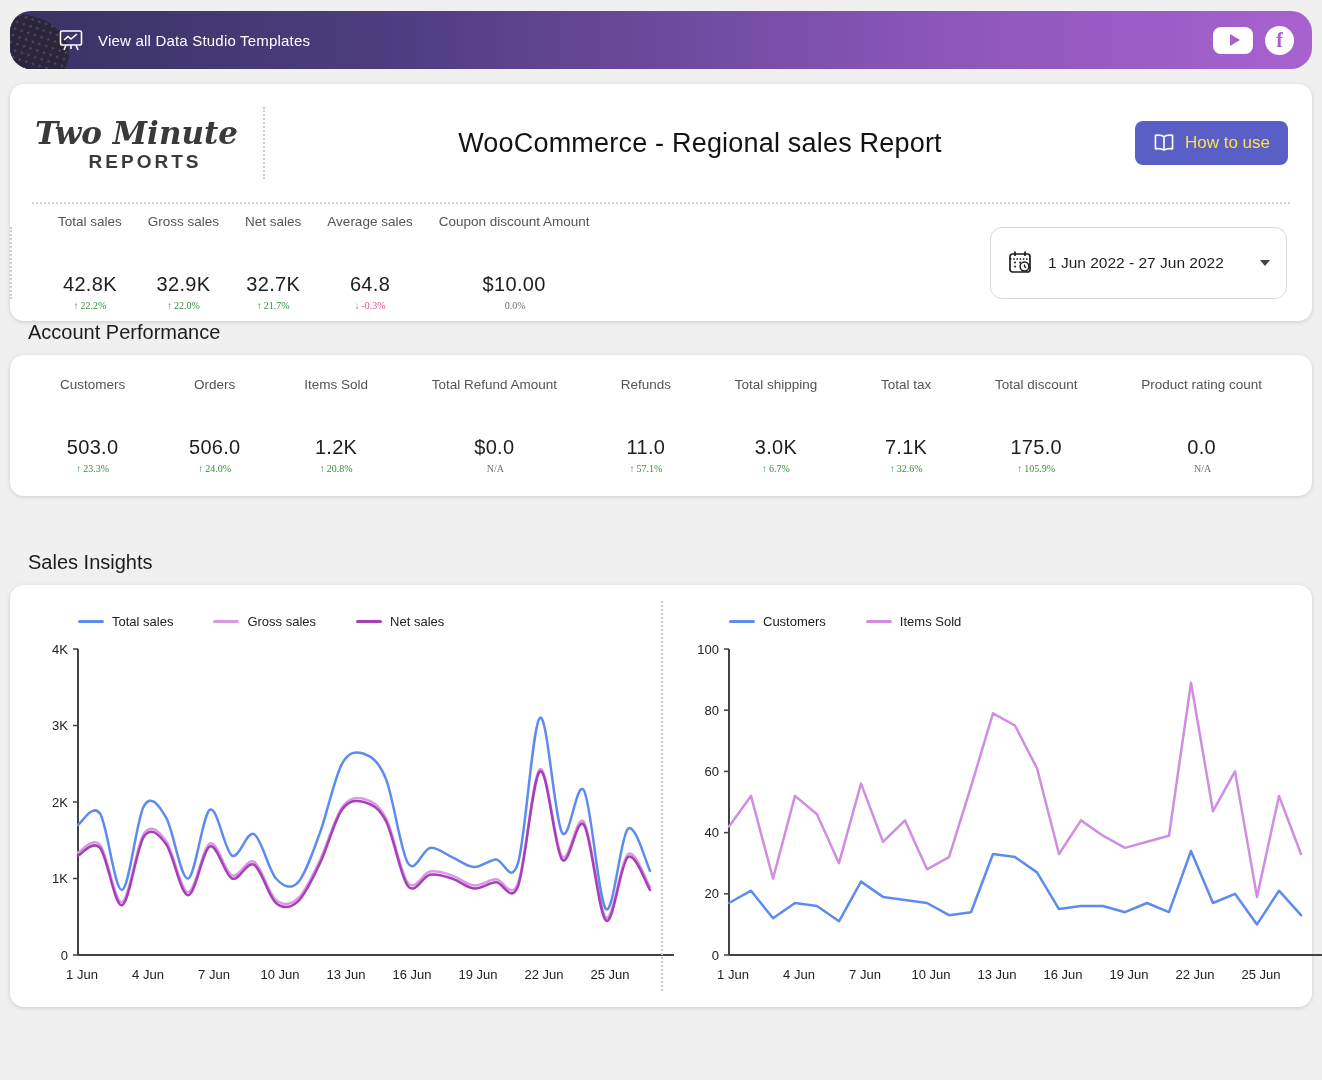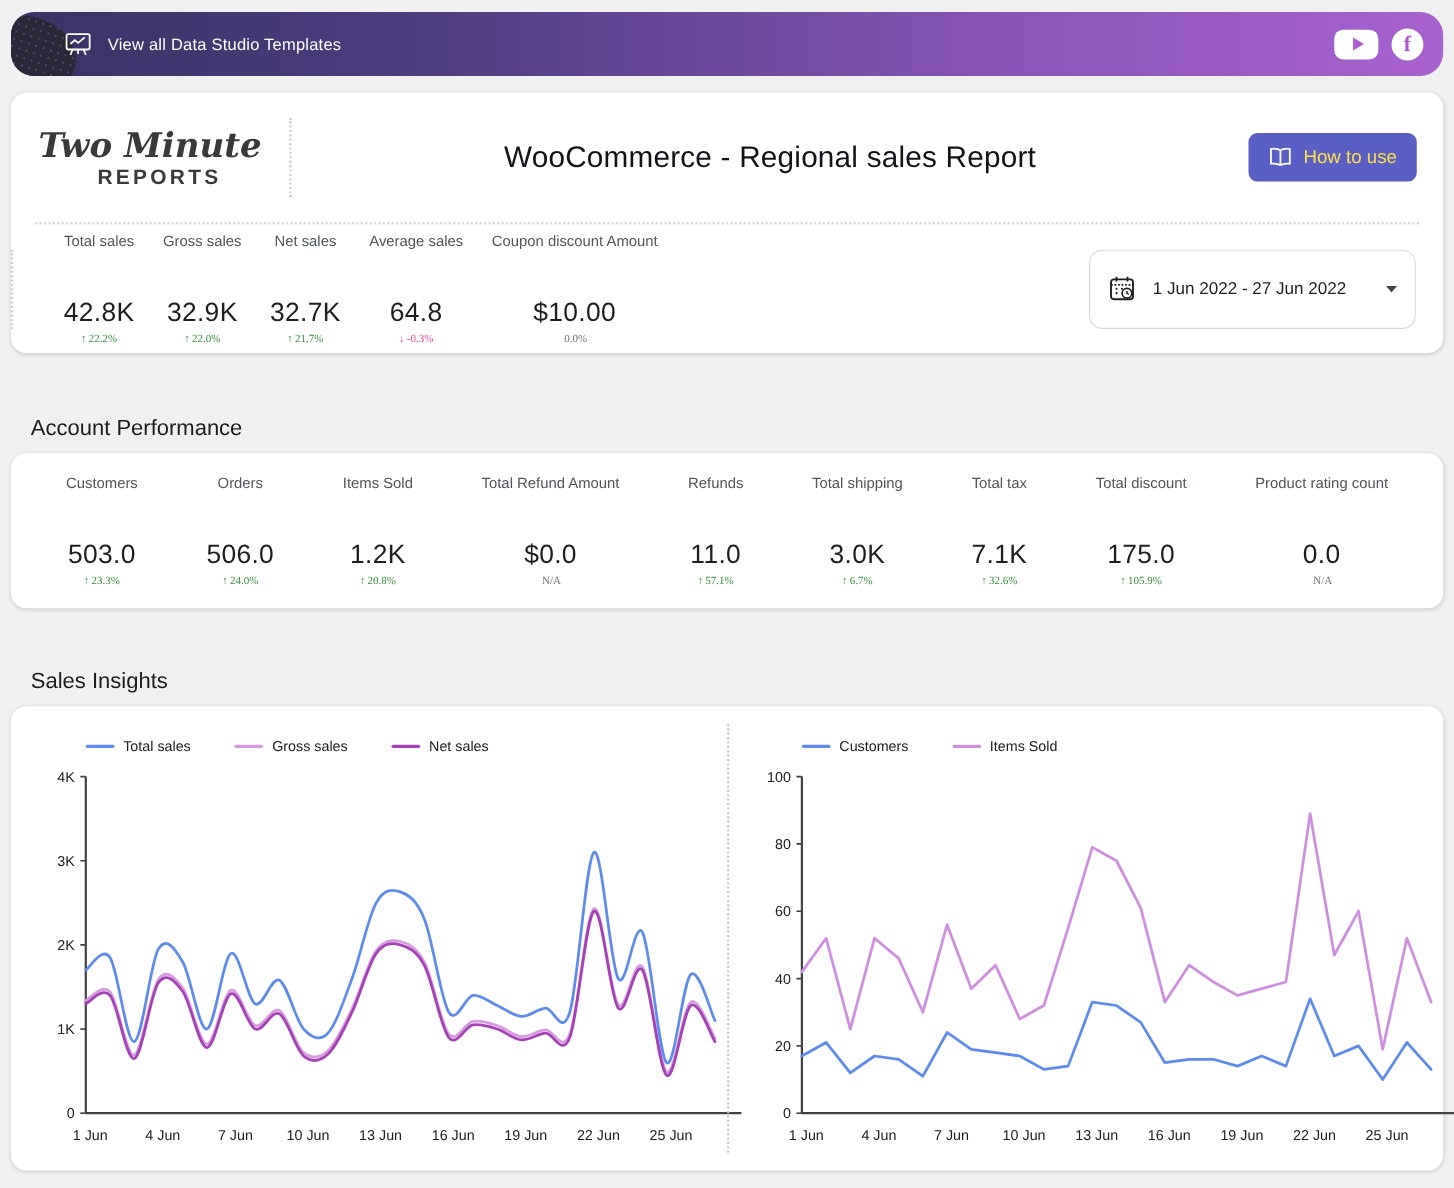--- a/index.html
+++ b/index.html
@@ -39,35 +39,35 @@
   .woo-block { width:253px; flex:0 0 auto; display:flex; align-items:center; justify-content:center; gap:6px; }
   .woo-bubble { position:relative; background:#96588a; color:#fff; font-weight:bold; font-size:21px;
     padding:8px 10px 9px 10px; border-radius:10px; letter-spacing:.5px; }
   .woo-bubble:after { content:""; position:absolute; left:10px; bottom:-8px; border-top:9px solid #96588a;
     border-right:10px solid transparent; }
   .woo-rest { font-size:24px; font-weight:800; color:#17181c; letter-spacing:.3px; }
 
   .kpi-row { flex:1; display:flex; align-items:center; gap:26px; padding-left:46px; }
   .metric { text-align:center; }
   .m-label { font-size:13.5px; color:#50555b; margin-bottom:3px; white-space:nowrap; }
-  .m-value { font-size:24px; color:#1c1e21; letter-spacing:.3px;margin-top:44px; }
+  .m-value { font-size:20px; color:#1c1e21; letter-spacing:.3px;margin-top:44px; }
   .m-delta { font-size:10px; margin-top:4px;font-family:Liberation Serif, serif; }
   .m-delta.up { color:#388e3c; } .m-delta.down { color:#ec4899; } .m-delta.none { color:#6d7176; }
   .m-delta .arrow { font-weight:bold; margin-right:2px; }
 
   .date-box { flex:0 0 auto; margin-left:auto; margin-right:25px; width:297px; height:72px;
     border:1.5px solid #d9d9d9; border-radius:12px; display:flex; align-items:center; cursor:pointer; background:#fff; }
   .date-box .cal { margin-left:16px; flex:0 0 auto; }
   .date-text { font-size:15.5px; color:#1f1f1f; margin-left:14px; }
   .caret { margin-left:auto; margin-right:16px; width:0; height:0; border-left:5px solid transparent;
     border-right:5px solid transparent; border-top:6px solid #444; }
 
   
   .section-h { font-size:20px; font-weight:500; color:#1b1b1b; margin:0 0 0 28px; }
-  .h1 { padding-top:57px; } .h2 { padding-top:55px; }
+  .h1 { } .h2 { padding-top:55px; }
 
   
   .acct-card { margin-top:11px; height:141px; display:flex; align-items:center; justify-content:space-between; padding:0 50px; }
 
   
   .insights-card { margin-top:11px; height:422px; display:flex; }
   .chart-half { width:50%; padding:26px 0 0 20px; position:relative; }
   .chart-divider { position:absolute; left:50%; top:16px; bottom:16px; border-left:2px dotted #c9c9c9; }
   .legend { display:flex; gap:40px; margin-left:48px; height:20px; align-items:center; }
   .legend-item { display:flex; align-items:center; gap:8px; font-size:13px; color:#212121; }

